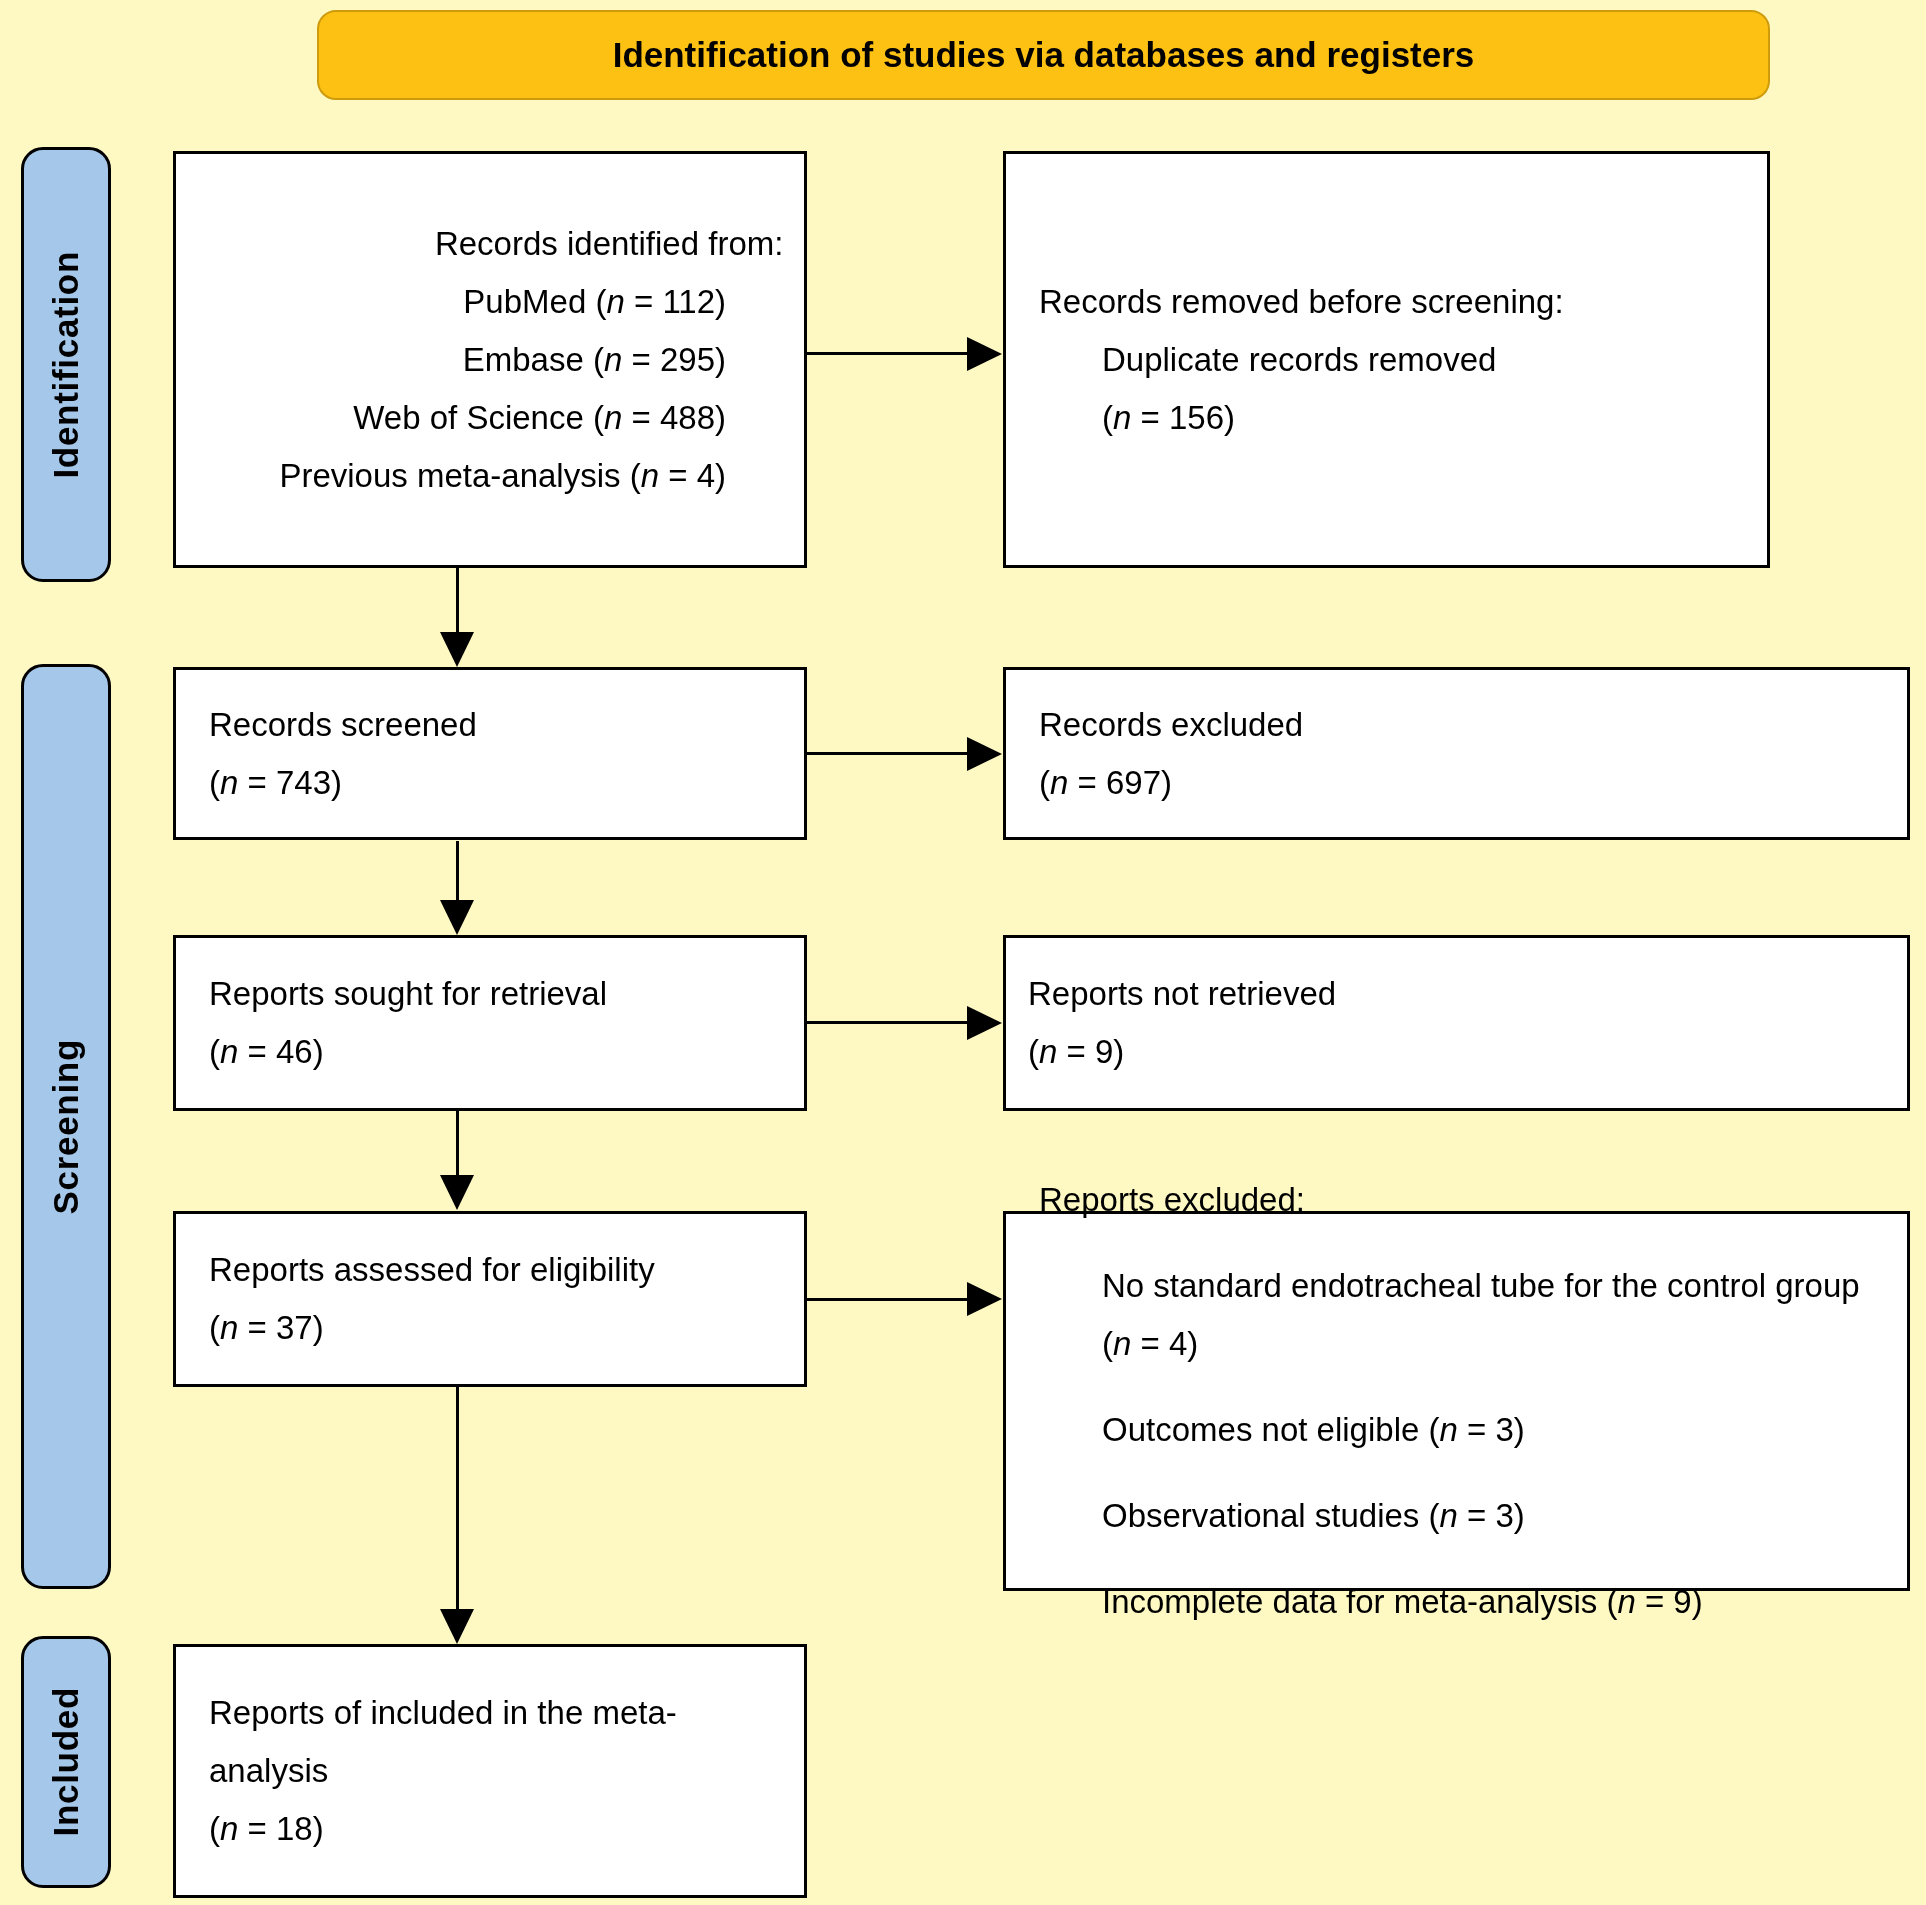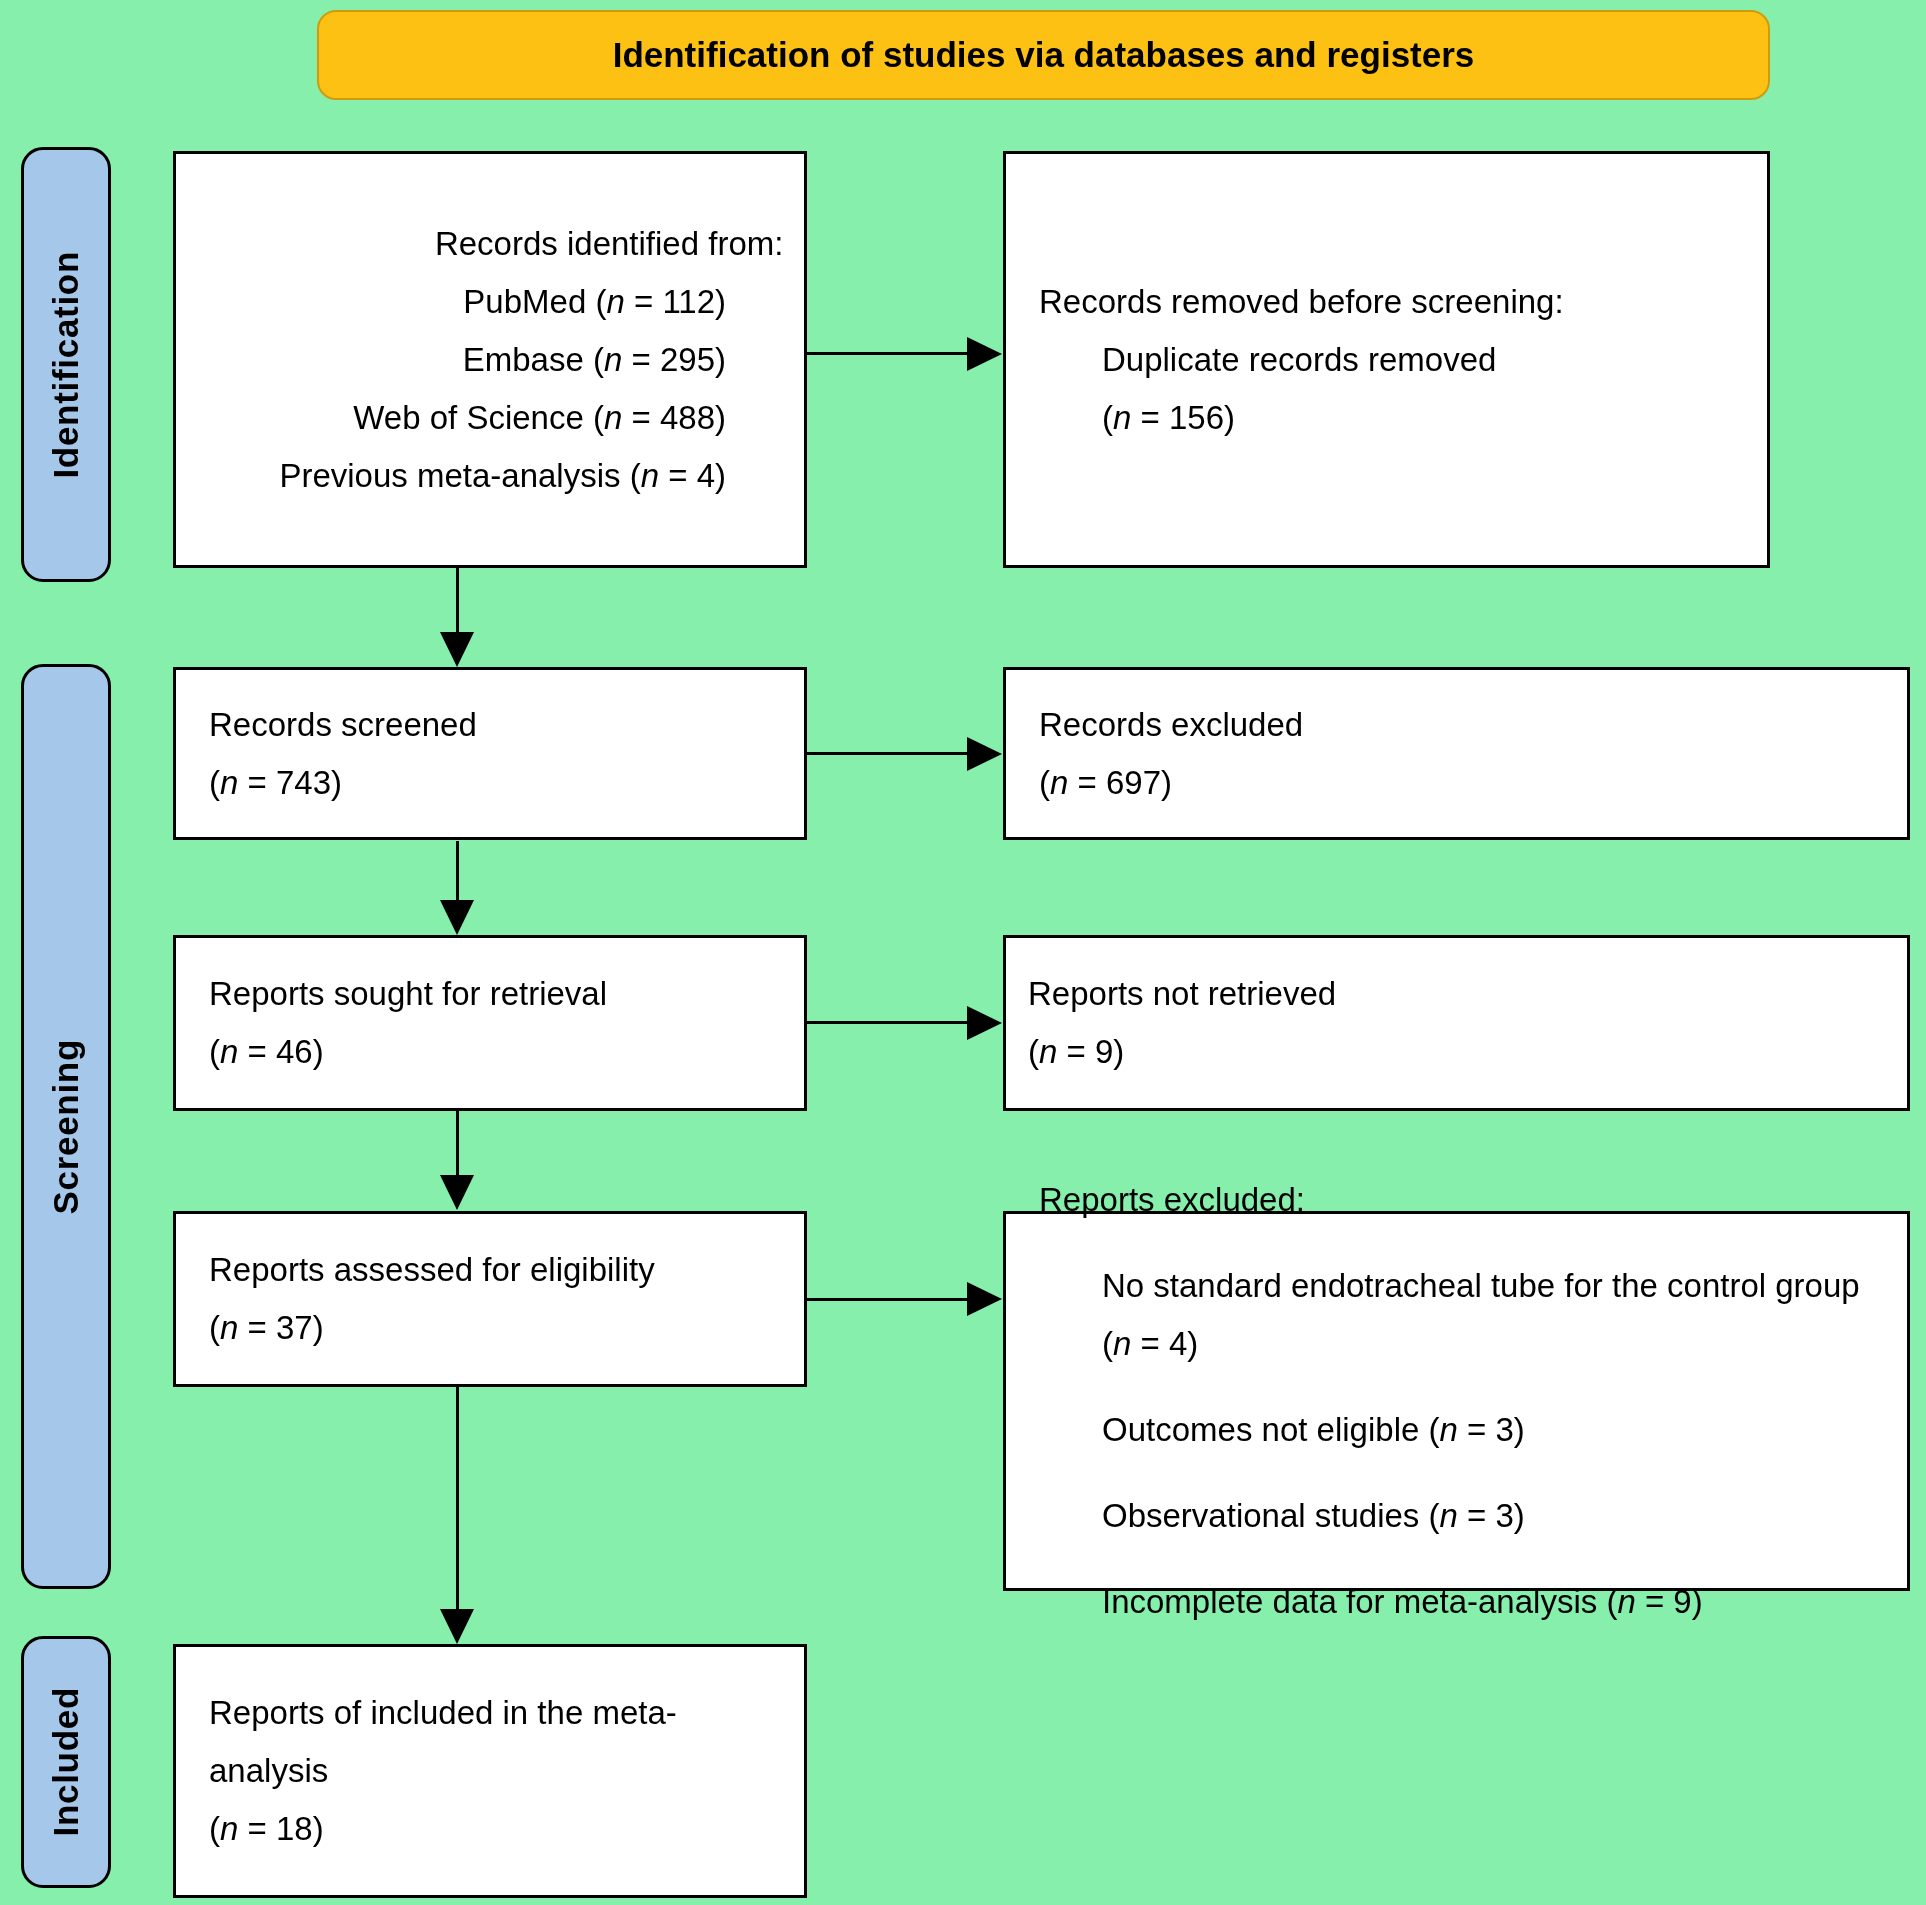--- a/index.html
+++ b/index.html
@@ -1,20 +1,20 @@
 <!DOCTYPE html>
 <html style="font-size:11.8px"><head>
 <meta charset="utf-8">
 <style>
   html, body { margin: 0; padding: 0; background: #ffffff; }
   #canvas {
     position: relative;
     width: 1926px;
     height: 1905px;
-    background: #86efac;
+    background: #fef9c3;
     font-family: "Liberation Sans", sans-serif;
     color: #000;
   }
 
   
   .banner {
     position: absolute;
     left: 317px; top: 10.3px;
     width: 1453px; height: 90px;
     background: #FDC113;

